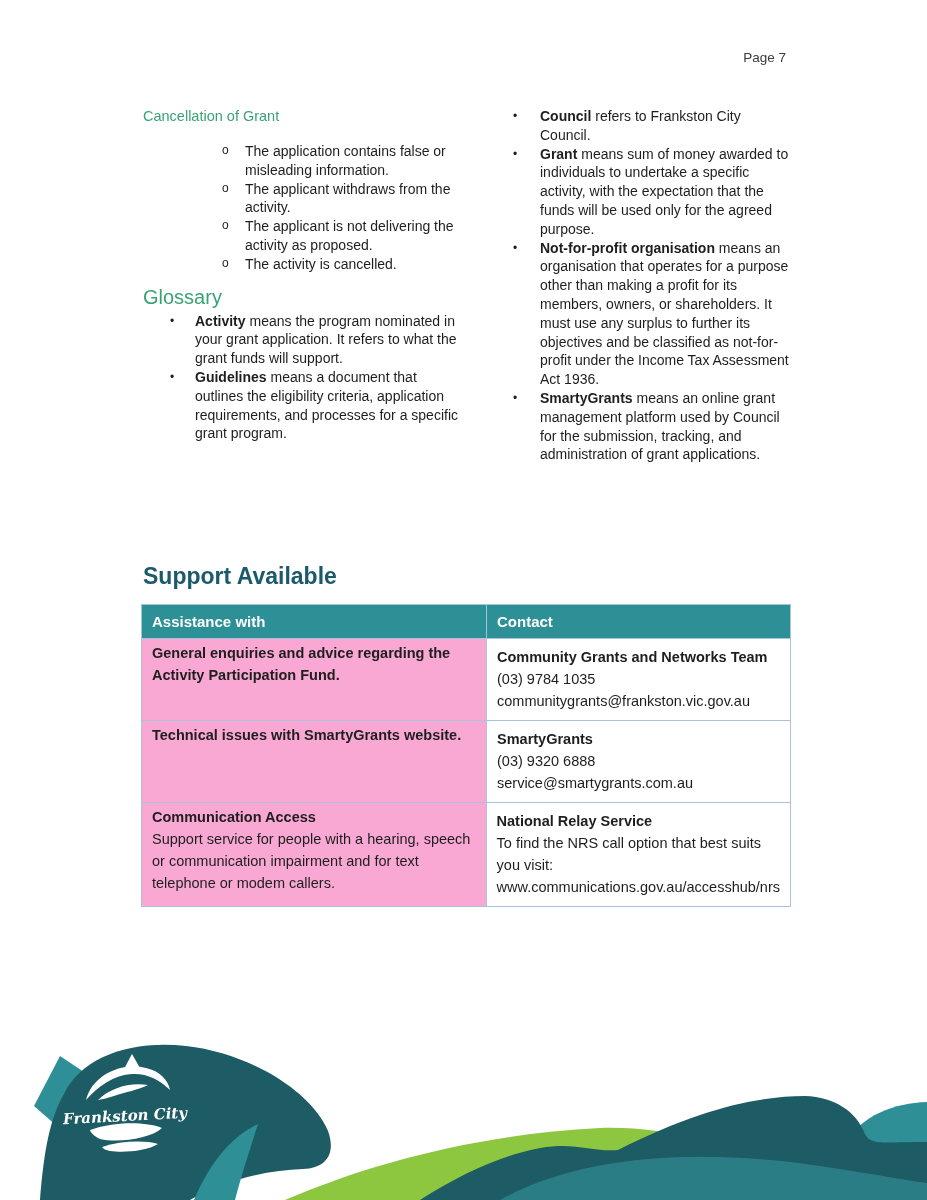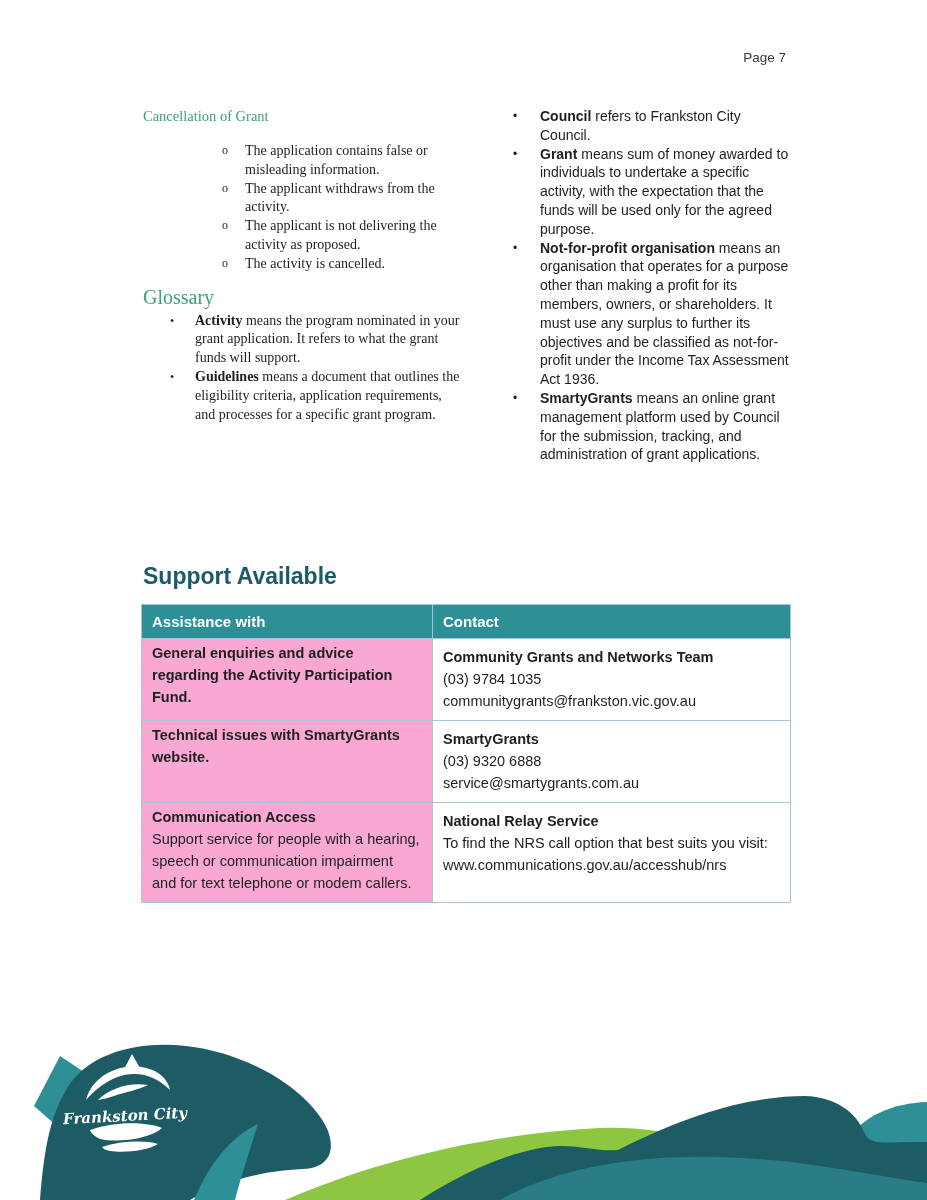--- a/index.html
+++ b/index.html
@@ -5,21 +5,21 @@
   html,body{margin:0;padding:0;background:#ffffff;}
   .page{
     position:relative;width:927px;height:1200px;overflow:hidden;background:#ffffff;
     font-family:"Liberation Sans", sans-serif;color:#1e1e1e;
   }
   .page-number{
     position:absolute;top:50px;right:141px;font-size:13.5px;color:#3a3a3a;
   }
   
   .columns{position:absolute;top:107px;left:143px;width:652px;display:flex;}
-  .col-left{width:320px;font-family:Liberation Serif, serif;}
+  .col-left{width:320px;}
   .col-right{width:283px;margin-left:49px;}
   .sub-heading{
     margin:0 0 16px 0;font-size:14.5px;font-weight:400;color:#3aa276;line-height:19px;
   }
   .glossary-heading{
     margin:12px 0 4px 0;font-size:20px;font-weight:400;color:#3aa276;line-height:22px;
   }
   ul.blist{list-style:none;margin:0;padding:0;}
   ul.blist li{position:relative;font-size:14px;line-height:18.8px;}
   
@@ -39,21 +39,21 @@
     position:absolute;top:563px;left:143px;margin:0;
     font-size:23px;font-weight:bold;color:#1a5a6a;
   }
   .support-table{
     position:absolute;top:604px;left:141px;width:650px;
     border:1.5px solid #a7c4dc;box-sizing:border-box;font-size:14.5px;
   }
   .t-head{display:flex;background:#2e9097;color:#ffffff;font-weight:bold;font-size:15px;}
   .t-head .c1,.t-head .c2{padding:8px 10px;box-sizing:border-box;}
   .t-row{display:flex;border-top:1.5px solid #a7c4dc;background:#ffffff;}
-  .c1{width:291px;box-sizing:border-box;}
+  .c1{width:345px;box-sizing:border-box;}
   .c2{flex:1;box-sizing:border-box;}
   .t-row .c1{
     background:#f9a8d4;border-right:1.5px solid #a7c4dc;
     padding:3px 12px 8px 10px;font-weight:bold;line-height:22px;
   }
   .t-head .c1{border-right:1.5px solid #a7c4dc;}
   .t-row .c2{padding:7px 10px 8px 10px;line-height:22px;}
   .t-row .c1 .normal{font-weight:400;}
   .cell-bold{font-weight:bold;}
   

